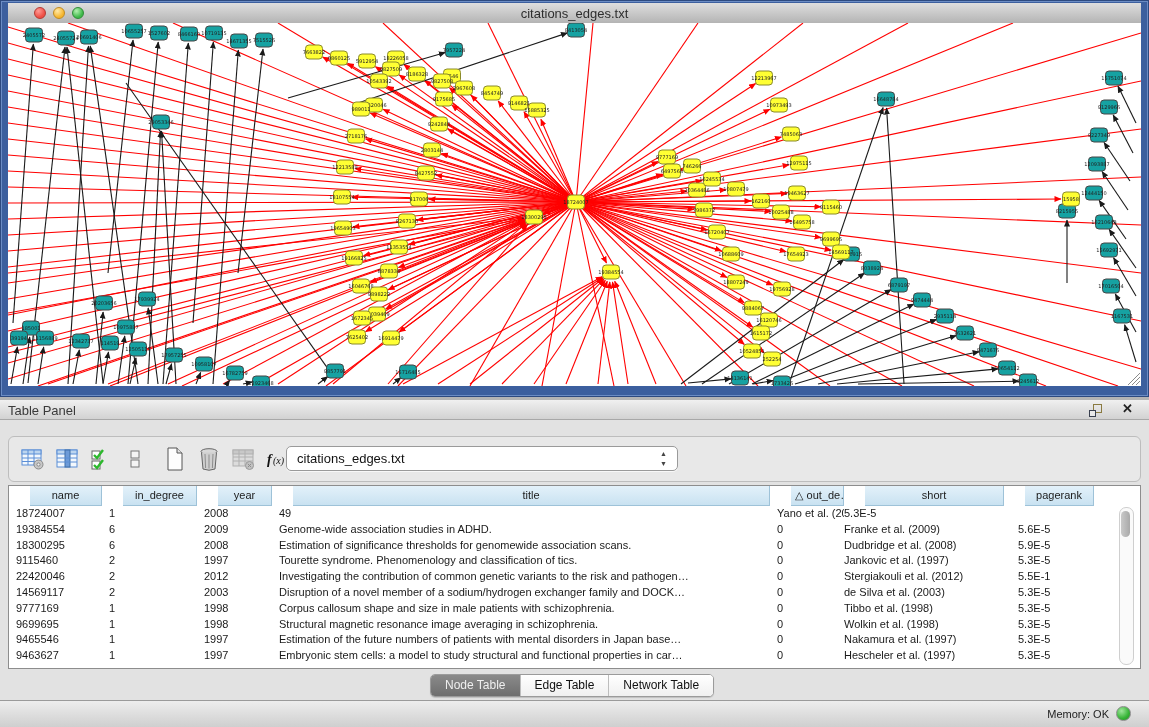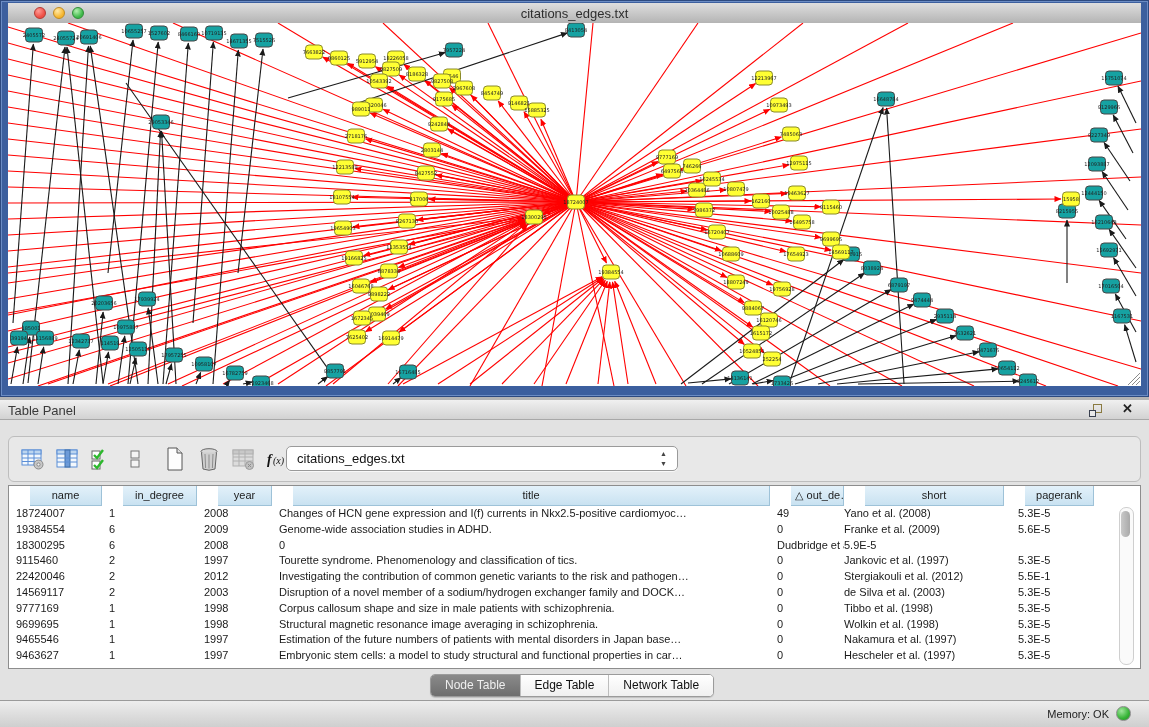--- a/index.html
+++ b/index.html
@@ -850,38 +850,38 @@
             <div class="hcell">title</div>
             <div class="hcell sorted">△ out_de…</div>
             <div class="hcell">short</div>
             <div class="hcell">pagerank</div>
           </div>
         <div id="tbody">
             <div class="trow">
               <div class="tcell">18724007</div>
               <div class="tcell">1</div>
               <div class="tcell">2008</div>
-              <div class="tcell">Changes of HCN gene expression and I(f) currents in Nkx2.5-positive cardiomyoc…</div>
               <div class="tcell">49</div>
               <div class="tcell">Yano et al. (2008)</div>
               <div class="tcell">5.3E-5</div>
             </div>
             <div class="trow">
               <div class="tcell">19384554</div>
               <div class="tcell">6</div>
               <div class="tcell">2009</div>
               <div class="tcell">Genome-wide association studies in ADHD.</div>
               <div class="tcell">0</div>
               <div class="tcell">Franke et al. (2009)</div>
               <div class="tcell">5.6E-5</div>
             </div>
             <div class="trow">
               <div class="tcell">18300295</div>
               <div class="tcell">6</div>
               <div class="tcell">2008</div>
+              <div class="tcell">Estimation of significance thresholds for genomewide association scans.</div>
               <div class="tcell">0</div>
               <div class="tcell">Dudbridge et al. (2008)</div>
               <div class="tcell">5.9E-5</div>
             </div>
             <div class="trow">
               <div class="tcell">9115460</div>
               <div class="tcell">2</div>
               <div class="tcell">1997</div>
               <div class="tcell">Tourette syndrome. Phenomenology and classification of tics.</div>
               <div class="tcell">0</div>

